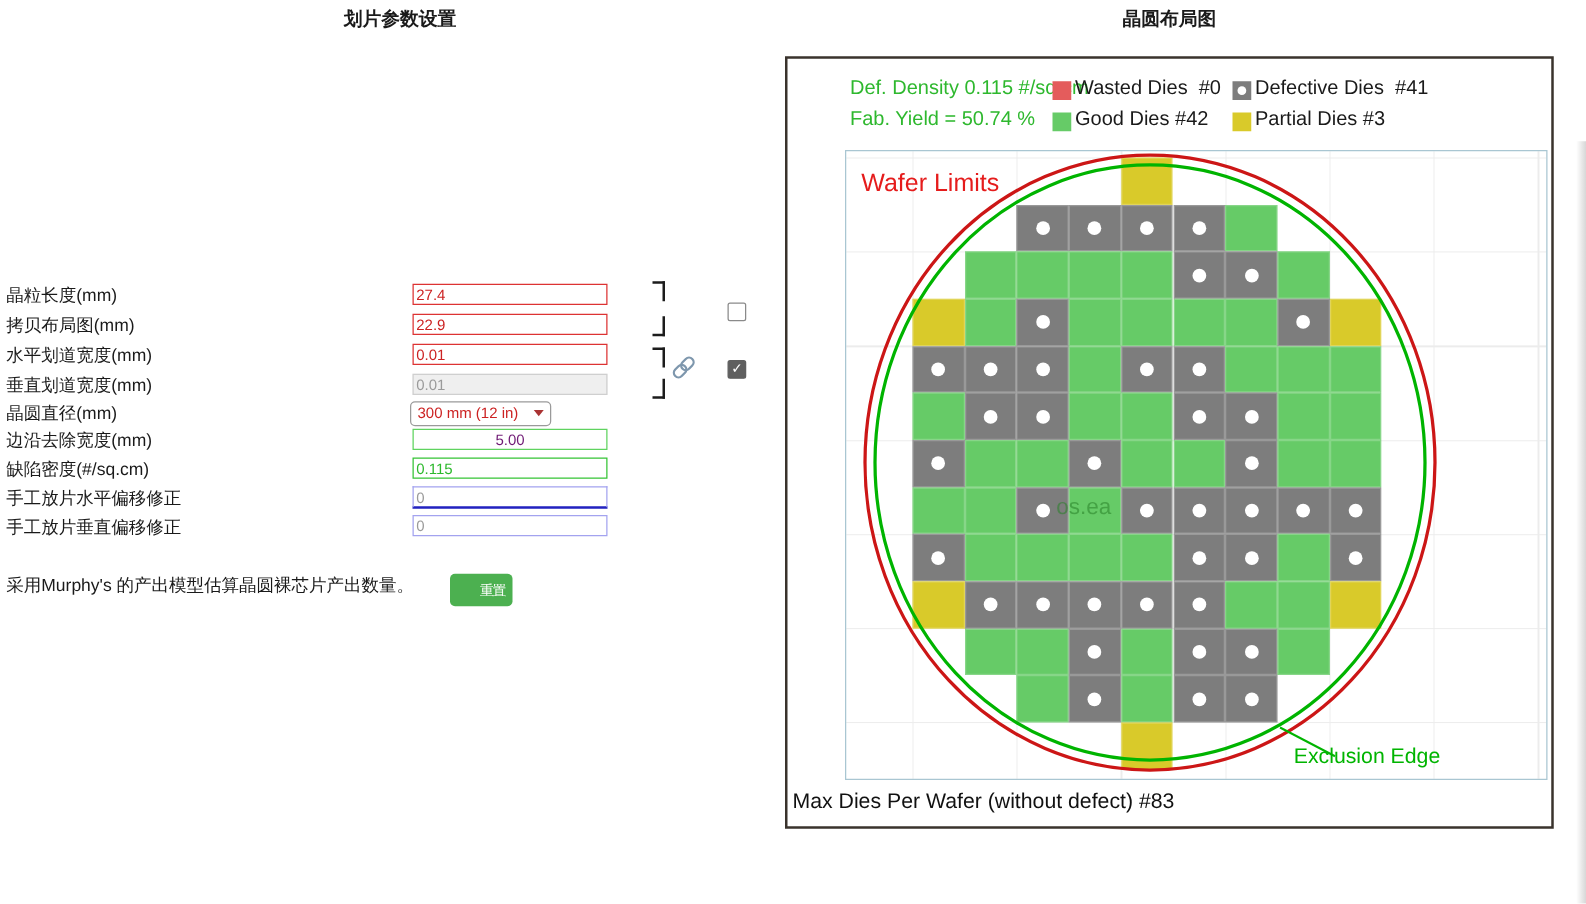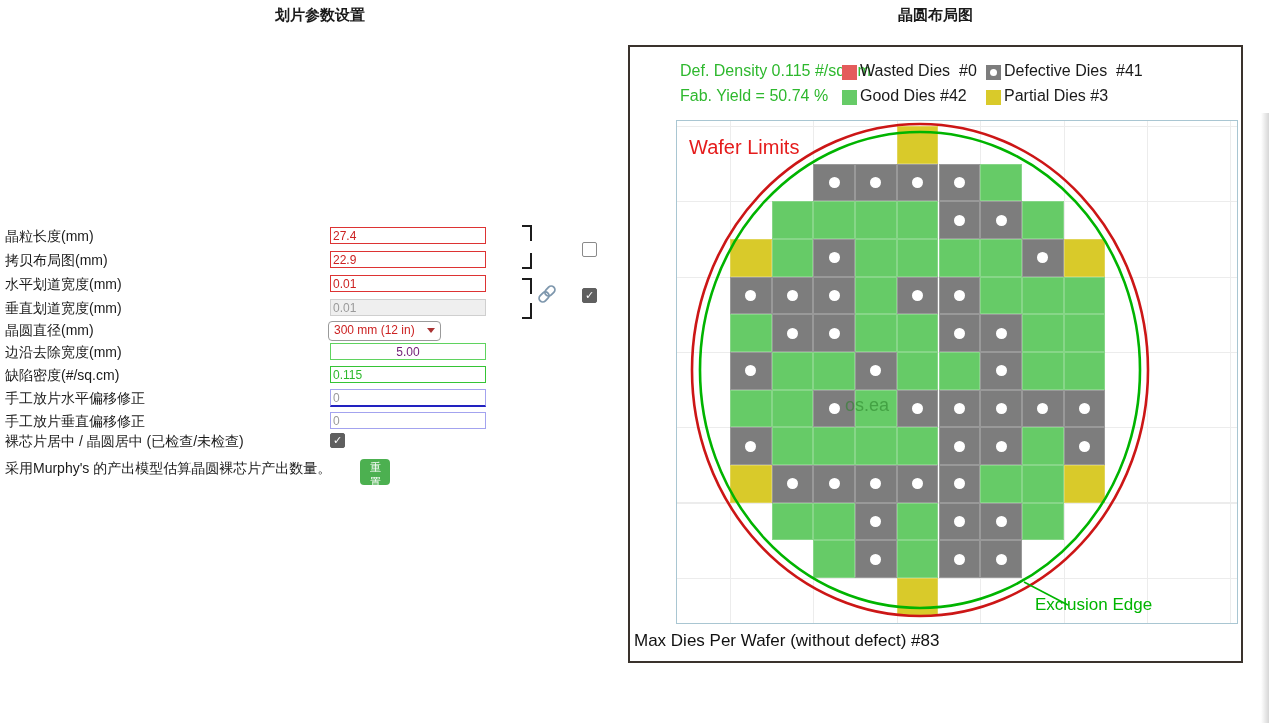--- a/index.html
+++ b/index.html
@@ -22,23 +22,23 @@
        border-radius:4px;font-size:12px;color:#c22;padding:1px 6px 0 5px;background:#fff;cursor:default;}
   .chev{position:absolute;right:5px;top:6px;width:0;height:0;border-left:4px solid transparent;
         border-right:4px solid transparent;border-top:5px solid #a33;}
   .brk{position:absolute;width:8px;height:14px;border-right:2px solid #1c1c1c;}
   .brk.t{border-top:2px solid #1c1c1c;}
   .brk.b{border-bottom:2px solid #1c1c1c;}
   .cbx{position:absolute;width:13px;height:13px;border:1px solid #8a8a8a;border-radius:2px;background:#fff;}
   .cbx.on{background:#5f5f5f;border-color:#5f5f5f;color:#fff;}
   .cbx.on::after{content:"✓";position:absolute;left:2px;top:0px;font-size:11px;line-height:13px;}
   .note{position:absolute;left:5px;top:460px;font-size:14px;}
-  .btn{position:absolute;left:360px;top:459px;width:30px;height:26px;background:#4cb050;border:none;
+  .btn{position:absolute;left:360px;top:459px;width:50px;height:26px;background:#4cb050;border:none;
        border-radius:4px;color:#fff;font-size:11px;letter-spacing:-1px;cursor:pointer;
-       font-family:"Liberation Sans","DejaVu Sans",sans-serif;}
+       font-family:"Liberation Sans","DejaVu Sans",sans-serif;text-align:right;}
   
   #panel{position:absolute;left:628px;top:45px;width:615px;height:618px;border:2px solid #3a332d;
          background:#fff;box-sizing:border-box;}
   .info{position:absolute;left:50px;font-size:16px;color:#2eb82e;white-space:pre;}
   .lgm{position:absolute;width:15px;height:15px;z-index:3;}
   .lgm .ctr{position:absolute;left:4px;top:4px;width:7px;height:7px;background:#fff;border-radius:50%;}
   .lgt{position:absolute;font-size:16px;color:#1a1a1a;white-space:pre;z-index:2;}
   #chart{position:absolute;left:46px;top:73px;width:560px;height:502px;border:1px solid #a9c6d2;
          background-image:
            repeating-linear-gradient(to right,#ececec 0 1px,transparent 1px 83.4px),
@@ -97,24 +97,20 @@
     <input class="inp green" value="0.115" style="">
   </div>
   <div class="row" style="top:389px">
     <span class="lbl">手工放片水平偏移修正</span>
     <input class="inp blue bluestrong" value="0" style="">
   </div>
   <div class="row" style="top:412px">
     <span class="lbl">手工放片垂直偏移修正</span>
     <input class="inp blue" value="0" style="">
   </div>
-  <div class="row" style="top:432px">
-    <span class="lbl">裸芯片居中 / 晶圆居中 (已检查/未检查)</span>
-    <span class="cbx on" style="left:330px;top:1px;"></span>
-  </div>
 
   <div class="brk t" style="left:522px;top:225px;"></div>
   <div class="brk b" style="left:522px;top:253px;"></div>
   <div class="brk t" style="left:522px;top:278px;"></div>
   <div class="brk b" style="left:522px;top:303px;"></div>
   <span class="cbx" style="left:582px;top:242px;"></span>
   <svg style="position:absolute;left:536px;top:283px;" width="22" height="22" viewBox="0 0 24 24">
     <g transform="rotate(-45 12 12)" fill="none" stroke="#7e97ad" stroke-width="2">
       <rect x="1.5" y="8" width="12" height="8" rx="4"></rect>
       <rect x="10.5" y="8" width="12" height="8" rx="4"></rect>

